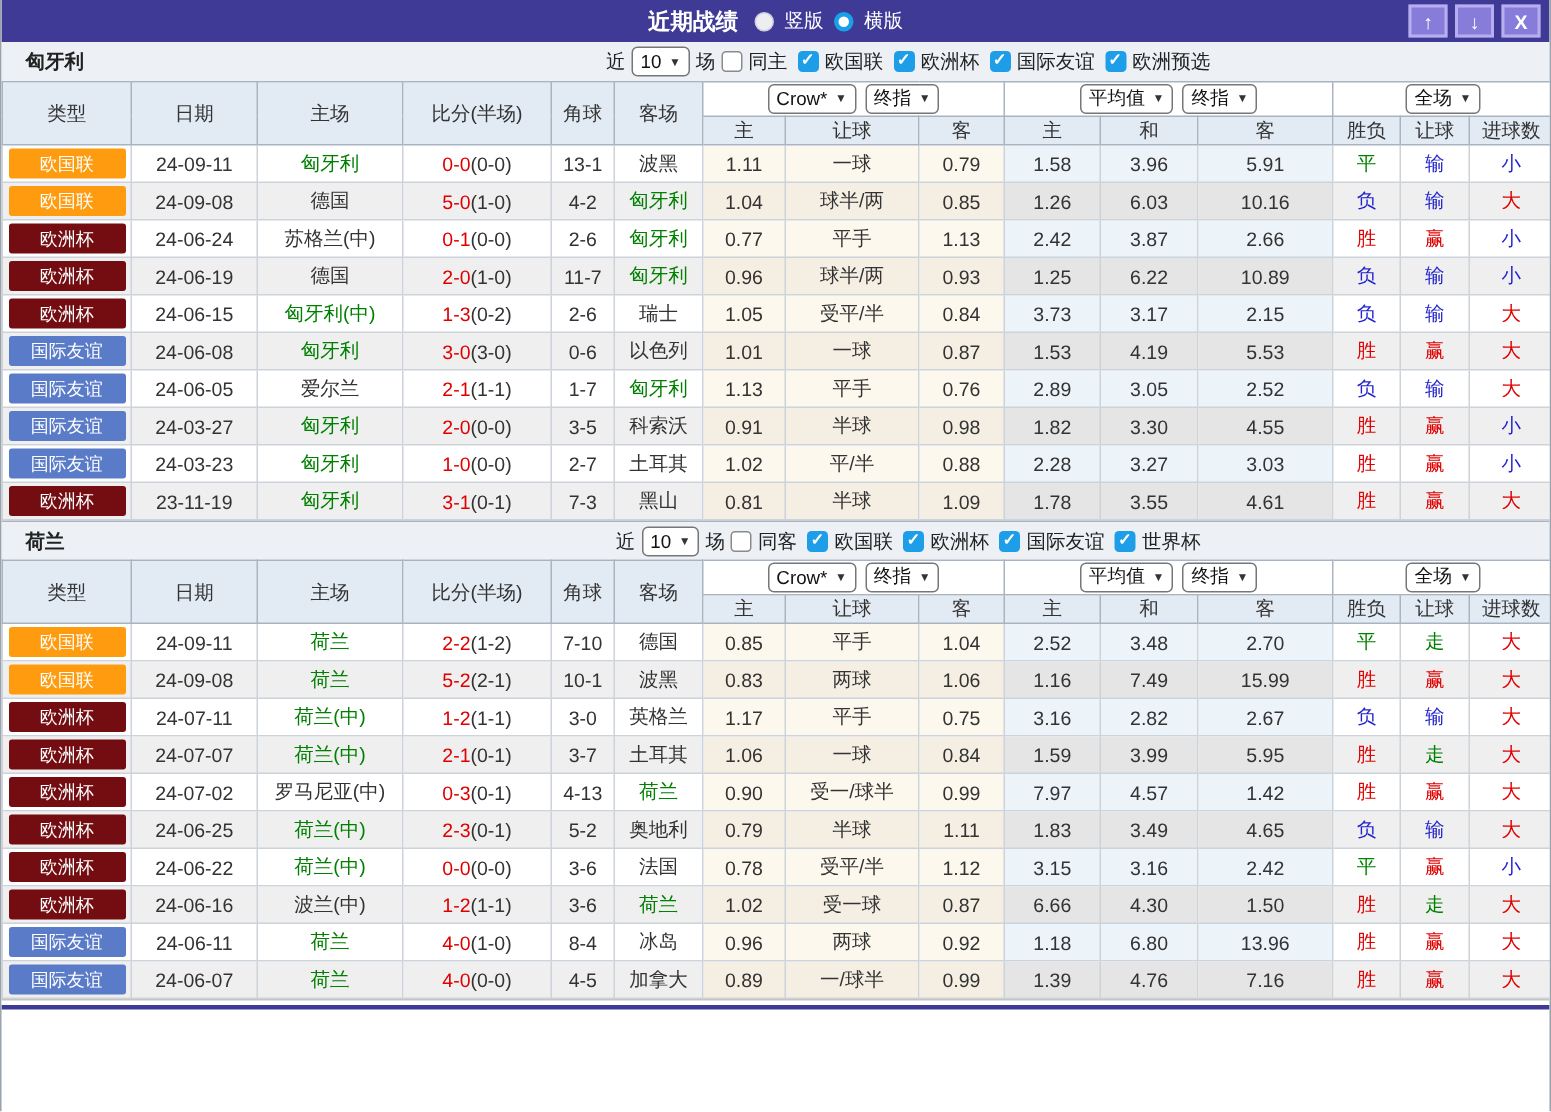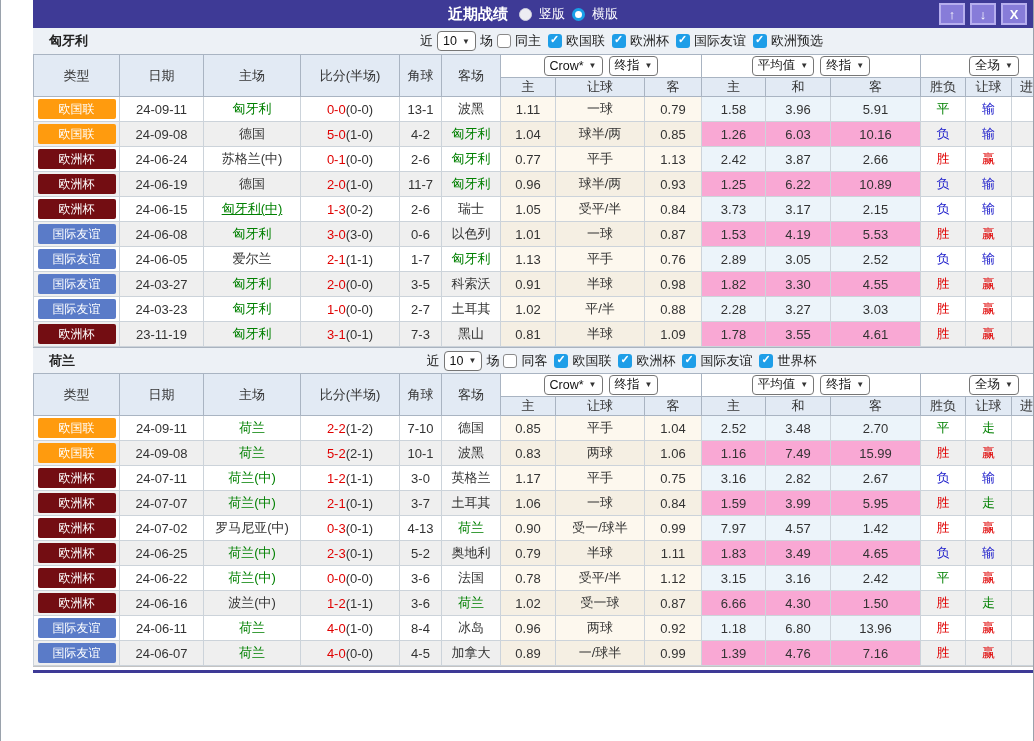--- a/index.html
+++ b/index.html
@@ -1,17 +1,17 @@
 <!DOCTYPE html>
 <html><head>
 <meta charset="utf-8">
 <style>
   * { box-sizing: border-box; }
   body { margin:0; background:#fff; font-family:"Liberation Sans", sans-serif; }
-  .page { width:1034px; height:741px; border-left:1px solid #9aa2ac; border-right:1px solid #9aa2ac; background:#fff; overflow:hidden;padding-left:32px; }
+  .page { width:1034px; height:741px; border-left:1px solid #9aa2ac; border-right:1px solid #9aa2ac; background:#fff; overflow:hidden; }
 
   
   .titlebar { height:28px; background:#3E3A96; position:relative; display:flex; align-items:center; justify-content:center; }
   .title-group { display:flex; align-items:center; gap:7px; color:#fff; font-size:13px; }
   .title-text { font-size:15px; font-weight:bold; margin-right:4px; }
   .radio { display:inline-block; width:13px; height:13px; border-radius:50%; }
   .radio-plain { background:#ededf2; border:1px solid #cfcfe0; }
   .radio-sel { background:#fff; border:3px solid #19A0E8; }
   .tbtns { position:absolute; right:6px; top:3px; display:flex; gap:5px; }
   .tbtn { width:26px; height:22px; background:#877CD9; border:2px solid #B6AEEE; color:#fff; font-weight:bold; font-size:13px; display:flex; align-items:center; justify-content:center; cursor:pointer; }
@@ -33,24 +33,24 @@
   th { font-weight:normal; border:1px solid #a9b4c2; padding:0; white-space:nowrap; overflow:hidden; }
   .hdr-span { background:#E2EAF4; height:42px; }
   .hdr-sel { background:#fff; height:22px; }
   .hdr-sub th { background:#E2EAF4; height:19px; }
   td { border:1px solid #ccd3da; padding:0; height:25px; white-space:nowrap; overflow:hidden; }
   tr.odd td { background:#fff; }
   tr.even td { background:#EFEFEF; }
   tr.odd td.cream { background:#FDF8EE; }
   tr.even td.cream { background:#F5EFE3; }
   tr.odd td.pale { background:#ECF4FA; }
-  tr.even td.pale { background:#f9a8d4; }
+  tr.even td.pale { background:#e5e5e5; }
   .badge { display:inline-block; width:78px; height:20px; line-height:20px; border-radius:2px; color:#fff; font-size:12px; }
   .c-red { color:#E00000; } .c-blue { color:#2222CC; } .c-green { color:#008000; } .c-black { color:#333; } .c-dk { color:#333; }
-  .u { text-decoration:underline; }
+  .u { }
 
   .summary { height:25px; line-height:25px; text-align:center; font-size:13px; background:#fff; }
   .bottom-gap { height:4px; border-top:1px solid #c3c3c3; background:#fff; }
   .bottom-bar { height:3px; background:#3E3A96; }
   .selwrap { display:flex; justify-content:center; gap:6px; }
 </style>
 </head>
 <body>
 
 <div class="page">

